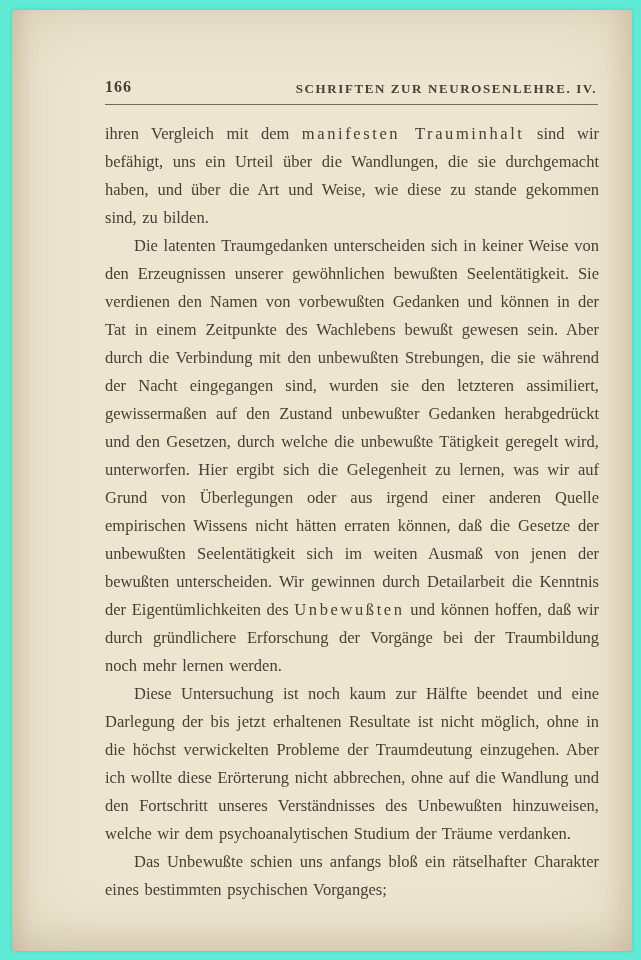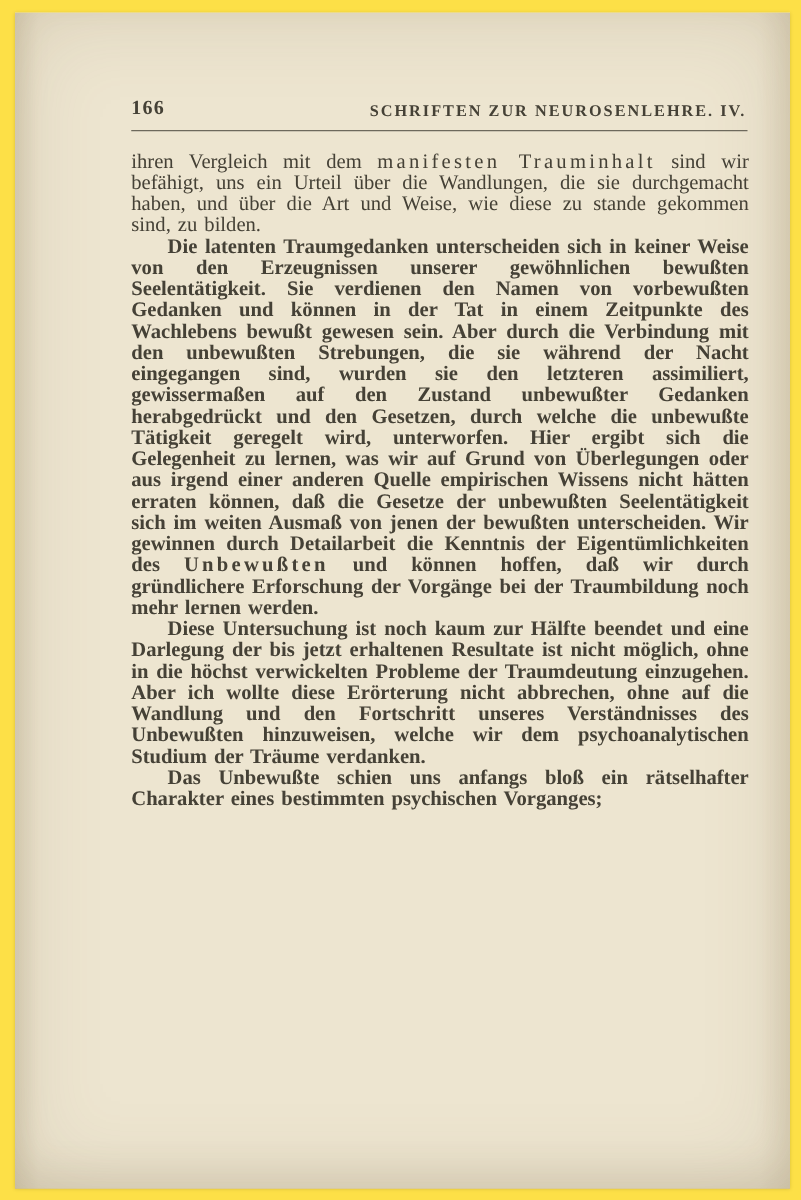--- a/index.html
+++ b/index.html
@@ -9,21 +9,21 @@
     height: 960px;
     background: #ffffff;
     overflow: hidden;
     font-family: "Liberation Serif", "DejaVu Serif", serif;
   }
 
   .scan {
     position: relative;
     width: 641px;
     height: 960px;
-    background: #fde047;
+    background: #5eead4;
   }
 
   .paper {
     position: absolute;
     top: 10px;
     left: 12px;
     right: 9px;
     bottom: 9px;
     background:
       linear-gradient(90deg,
@@ -75,35 +75,34 @@
     border-top: 1.6px solid var(--rule);
   }
 
   .body-text {
     position: absolute;
     top: 110px;
     left: 93px;
     width: 494px;
     color: var(--ink);
     font-size: 16.5px;
-    line-height: 17px;
+    line-height: 28px;
     text-align: justify;
     word-spacing: 1.5px;
     hyphens: auto;
     -webkit-hyphens: auto;
   }
 
   .para {
     margin: 0;
     padding: 0;
   }
 
   .para.indent {
     text-indent: 29px;
-    font-weight: bold;
   }
 
   .spaced {
     letter-spacing: 2.6px;
   }
 </style>
 </head>
 <body>
 
 <div class="scan">

